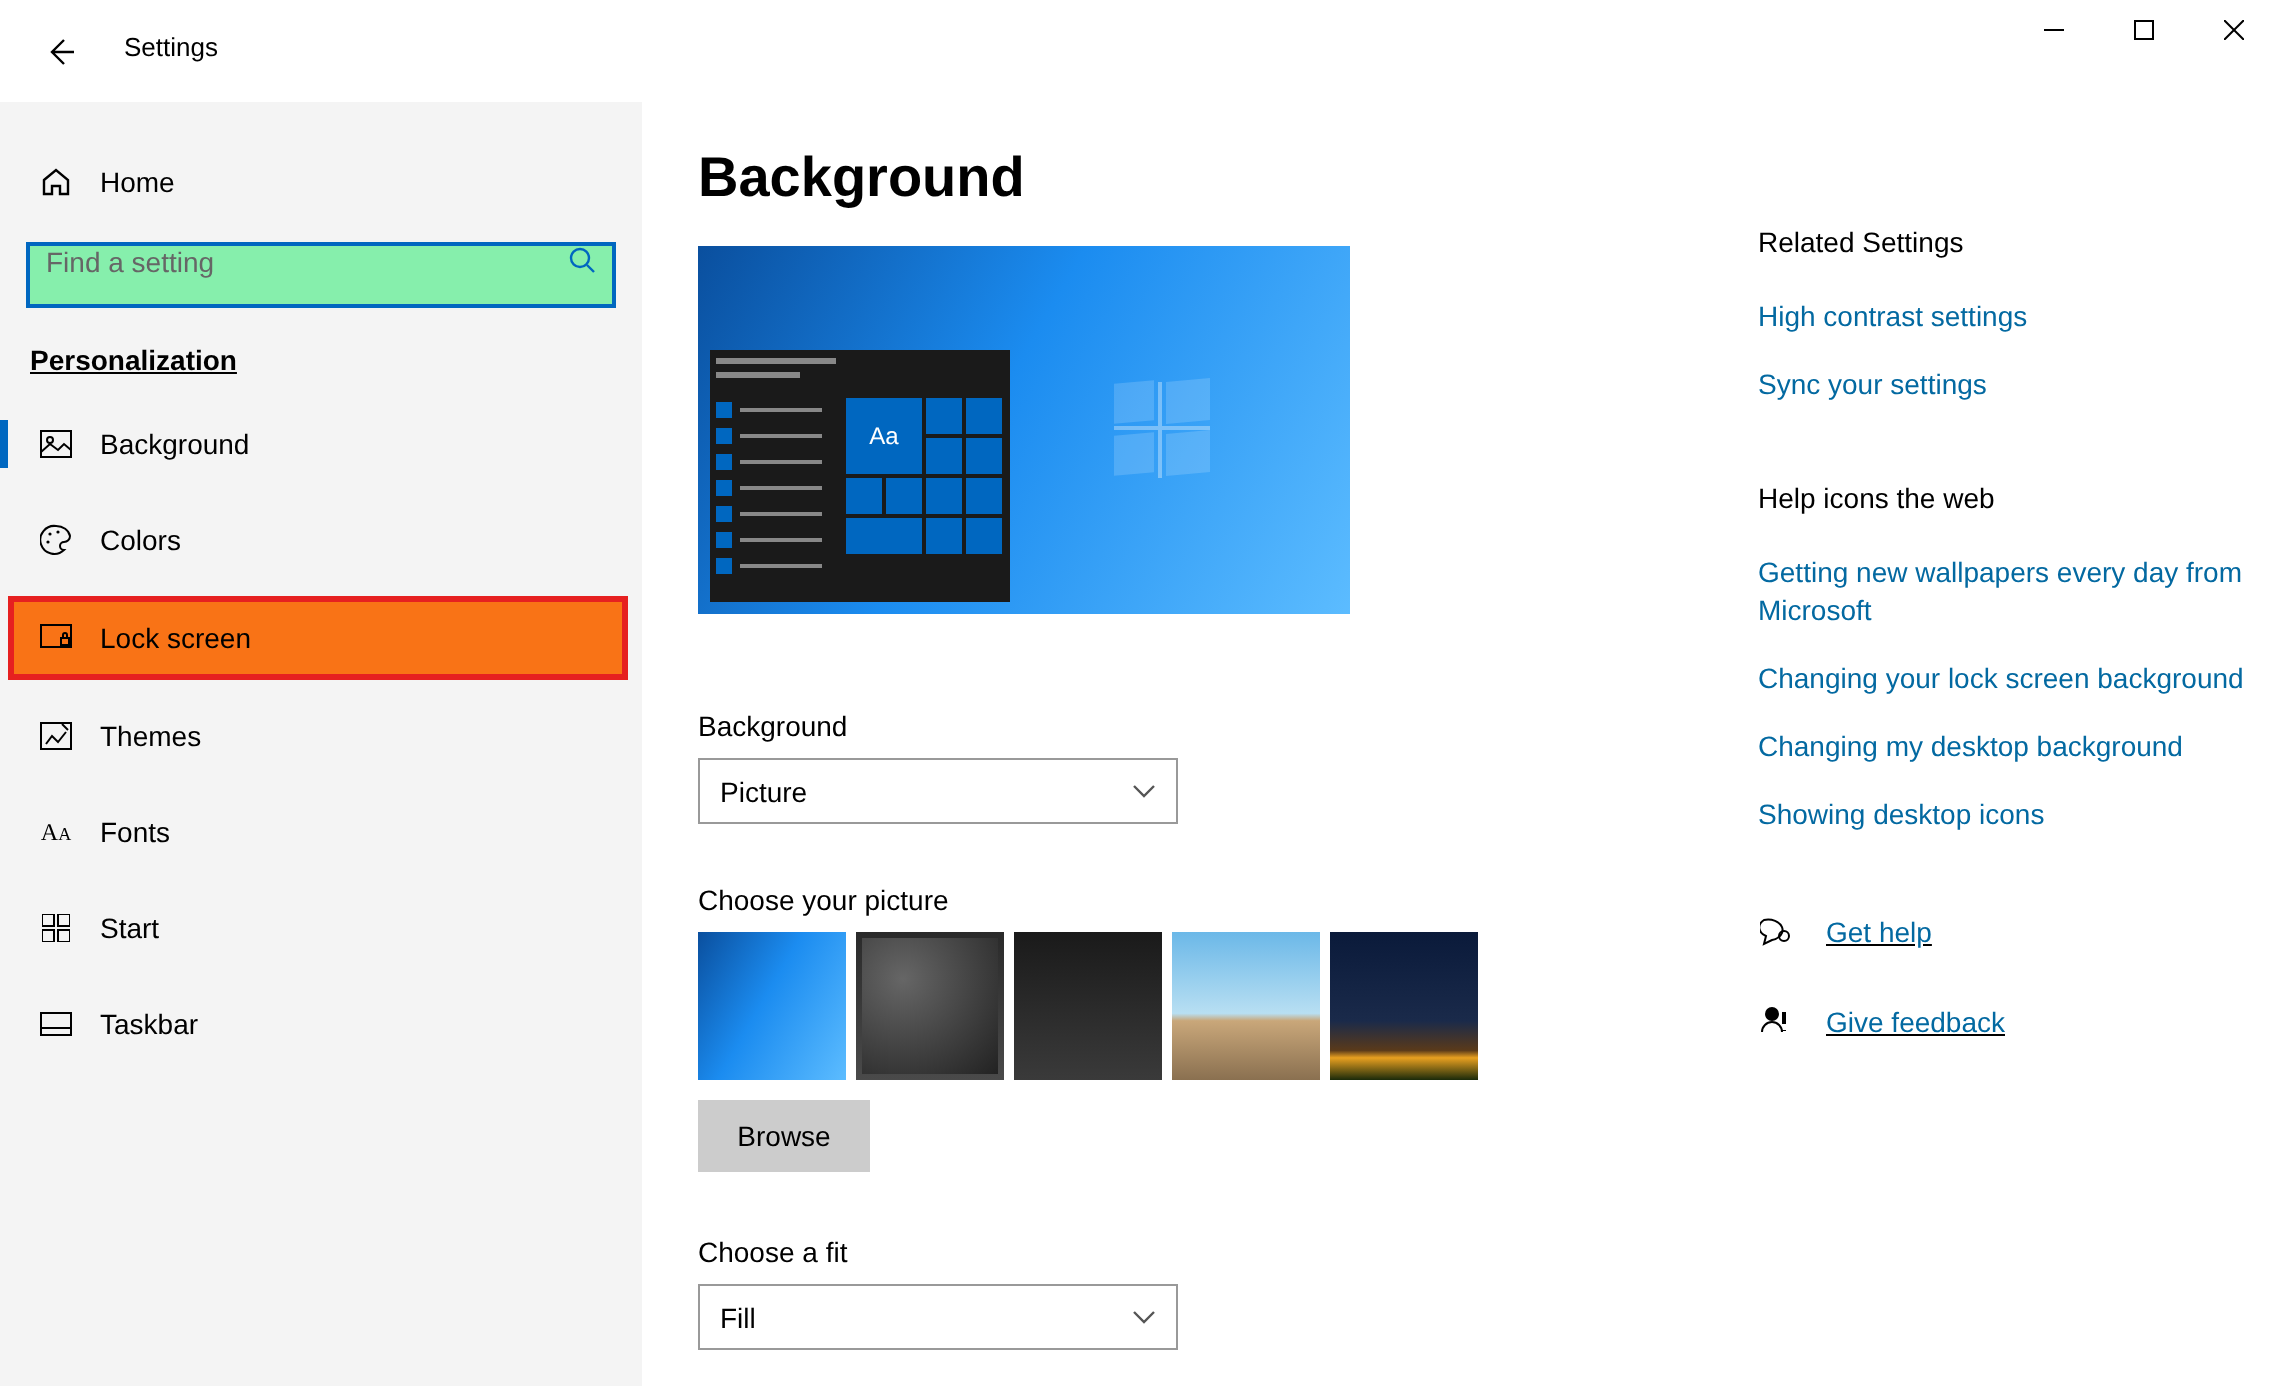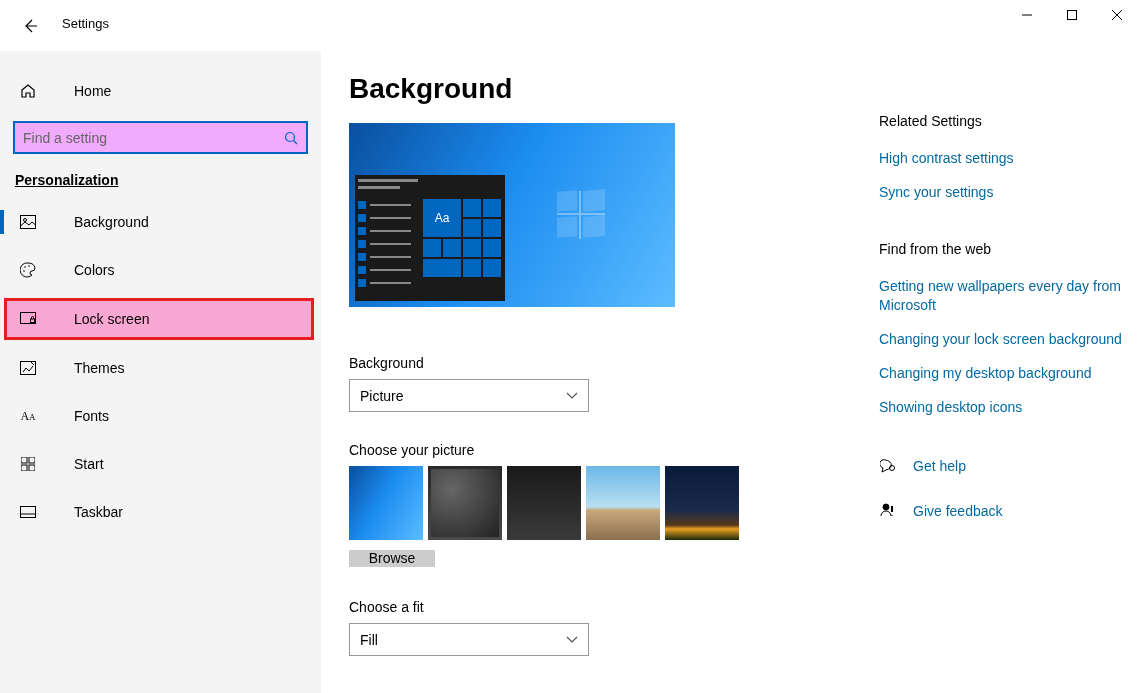--- a/index.html
+++ b/index.html
@@ -47,36 +47,35 @@
   position: relative;
 }
 .sidebar-row {
   height: 40px;
   display: flex;
   align-items: center;
   padding-left: 18px;
   font-size: 14px;
   cursor: default;
   position: relative;
-  gap: 24px;
 }
 .sidebar-row .icon {
   width: 20px; height: 20px;
   margin-right: 12px;
   display: flex; align-items: center; justify-content: center;
 }
 .sidebar-row.home { margin-bottom: 10px; }
 .search-box {
   margin: 0 13px 18px 13px;
   border: 2px solid #0067c0;
   height: 33px;
   display: flex;
-  align-items: center;
+  align-items: flex-start;
   padding: 0 8px;
-  background: #f0abfc;
+  background: #86efac;
 }
 .search-box input {
   border: none; outline: none;
   background: transparent;
   flex: 1;
   font-size: 14px;
   color: #666;
 }
 .search-box input::placeholder { color: #666; }
 .search-box .sicon {
@@ -89,21 +88,21 @@
   text-decoration: underline;
 }
 .sidebar-row.active-bar::before {
   content: "";
   position: absolute;
   left: 0; top: 8px; bottom: 8px;
   width: 4px;
   background: #0067c0;
 }
 .sidebar-row.highlighted {
-  background: #f9a8d4;
+  background: #f97316;
   border: 3px solid #e62020;
   margin-left: 4px;
   margin-right: 7px;
   padding-left: 11px;
   height: 42px;
 }
 .main {
   flex: 1;
   padding: 22px 0 0 28px;
   display: flex;
@@ -217,26 +216,27 @@
   width: 74px; height: 74px;
   background: #555;
 }
 .thumb.t1 { background: linear-gradient(120deg, #0a4f9e 0%, #1b8cf0 45%, #5cbcff 100%); }
 .thumb.t2 { background: linear-gradient(#2a2a2a,#4a4a4a); position:relative; }
 .thumb.t2::after { content:""; position:absolute; left:3px; top:3px; right:3px; bottom:3px; background: radial-gradient(circle at 30% 30%, #666, #222); }
 .thumb.t3 { background: linear-gradient(#1a1a1a,#3a3a3a); }
 .thumb.t4 { background: linear-gradient(to bottom, #6bb8e8 0%, #b8dff2 55%, #c9a77a 60%, #8a7050 100%); }
 .thumb.t5 { background: linear-gradient(to bottom, #0a1a3a 0%, #1a2a4a 60%, #5a3a1a 80%, #e8a020 85%, #1a2a0a 100%); }
 .browse-btn {
-  width: 86px; height: 17px;
+  width: 86px; height: 36px;
   background: #ccc;
   border: none;
   font-size: 14px;
   text-align: center;
   display: flex;
+  align-items: center;
   justify-content: center;
   margin-bottom: 32px;
 }
 .rightcol {
   margin-left: 30px;
   width: 260px;
   padding-top: 40px;
 }
 .rightcol h3 {
   font-size: 14px;
@@ -250,20 +250,21 @@
   text-decoration: none;
   margin-bottom: 16px;
   line-height: 1.3;
 }
 .rightcol .section2 { margin-top: 40px; }
 .rightcol .helprow {
   display: flex;
   align-items: center;
   margin-bottom: 18px;
   margin-top: 40px;
+  text-decoration: underline;
 }
 .rightcol .helprow:last-child { margin-top: 25px; }
 .rightcol .helprow .hicon {
   width: 20px; height: 20px;
   margin-right: 14px;
   display: flex; align-items: center; justify-content: center;
 }
 .rightcol .helprow a { margin: 0; }
 svg { display: block; }
 </style>
@@ -485,21 +486,21 @@
           </svg>
       </div>
     </div>
 
     <div class="rightcol">
       <h3>Related Settings</h3>
       <a href="#">High contrast settings</a>
       <a href="#">Sync your settings</a>
 
       <div class="section2">
-        <h3>Find from the web</h3>
+        <h3>Help icons the web</h3>
         <a href="#">Getting new wallpapers every day from Microsoft</a>
         <a href="#">Changing your lock screen background</a>
         <a href="#">Changing my desktop background</a>
         <a href="#">Showing desktop icons</a>
       </div>
 
       <div class="helprow">
         <span class="hicon">
           <svg width="18" height="18" viewBox="0 0 18 18">
               <path d="M2 3 A7 5 0 1 1 6 13 L2 15 L3 11 A7 5 0 0 1 2 3 Z" stroke="#000" fill="none"></path>

